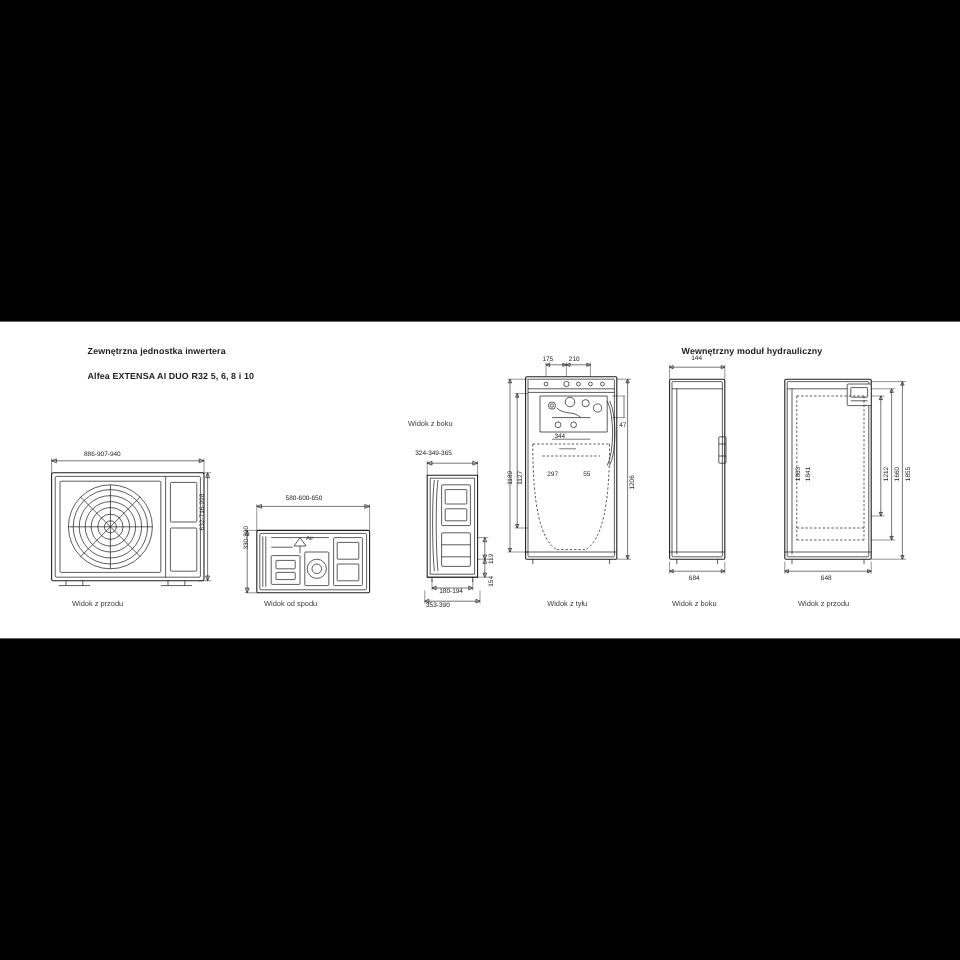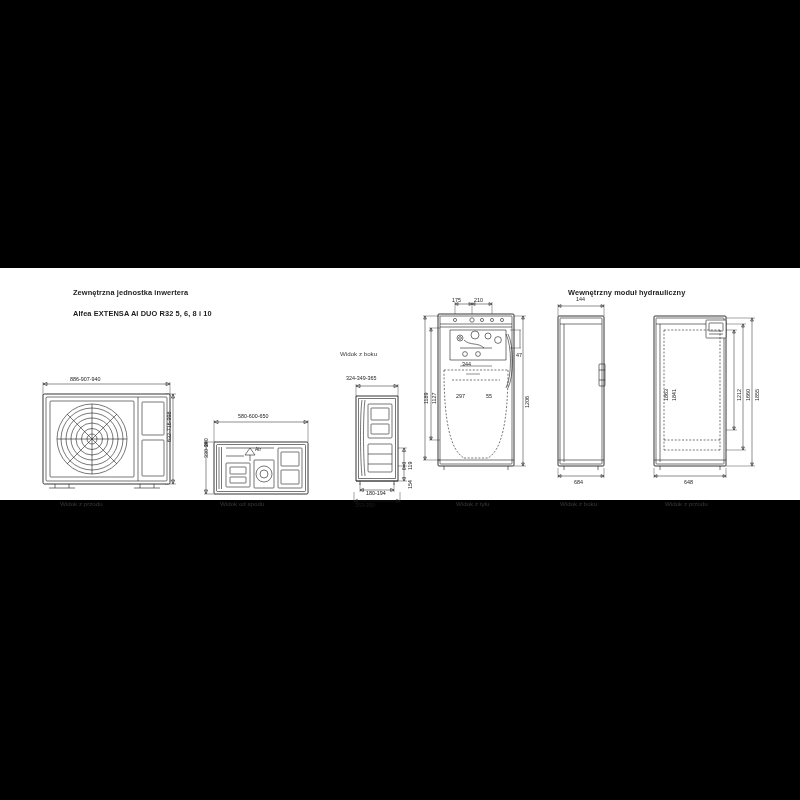--- a/index.html
+++ b/index.html
@@ -17,21 +17,21 @@
     position: relative;
     width: 800px;
     height: 800px;
     background: #000000;
   }
   #sheet {
     position: absolute;
     left: 0;
     top: 268px;
     width: 800px;
-    height: 232px;
+    height: 264px;
     background: #ffffff;
   }
   .lbl {
     position: absolute;
     font-family: "Liberation Sans", sans-serif;
     color: #2b2b2b;
     white-space: nowrap;
   }
   .title {
     font-size: 7.4px;

